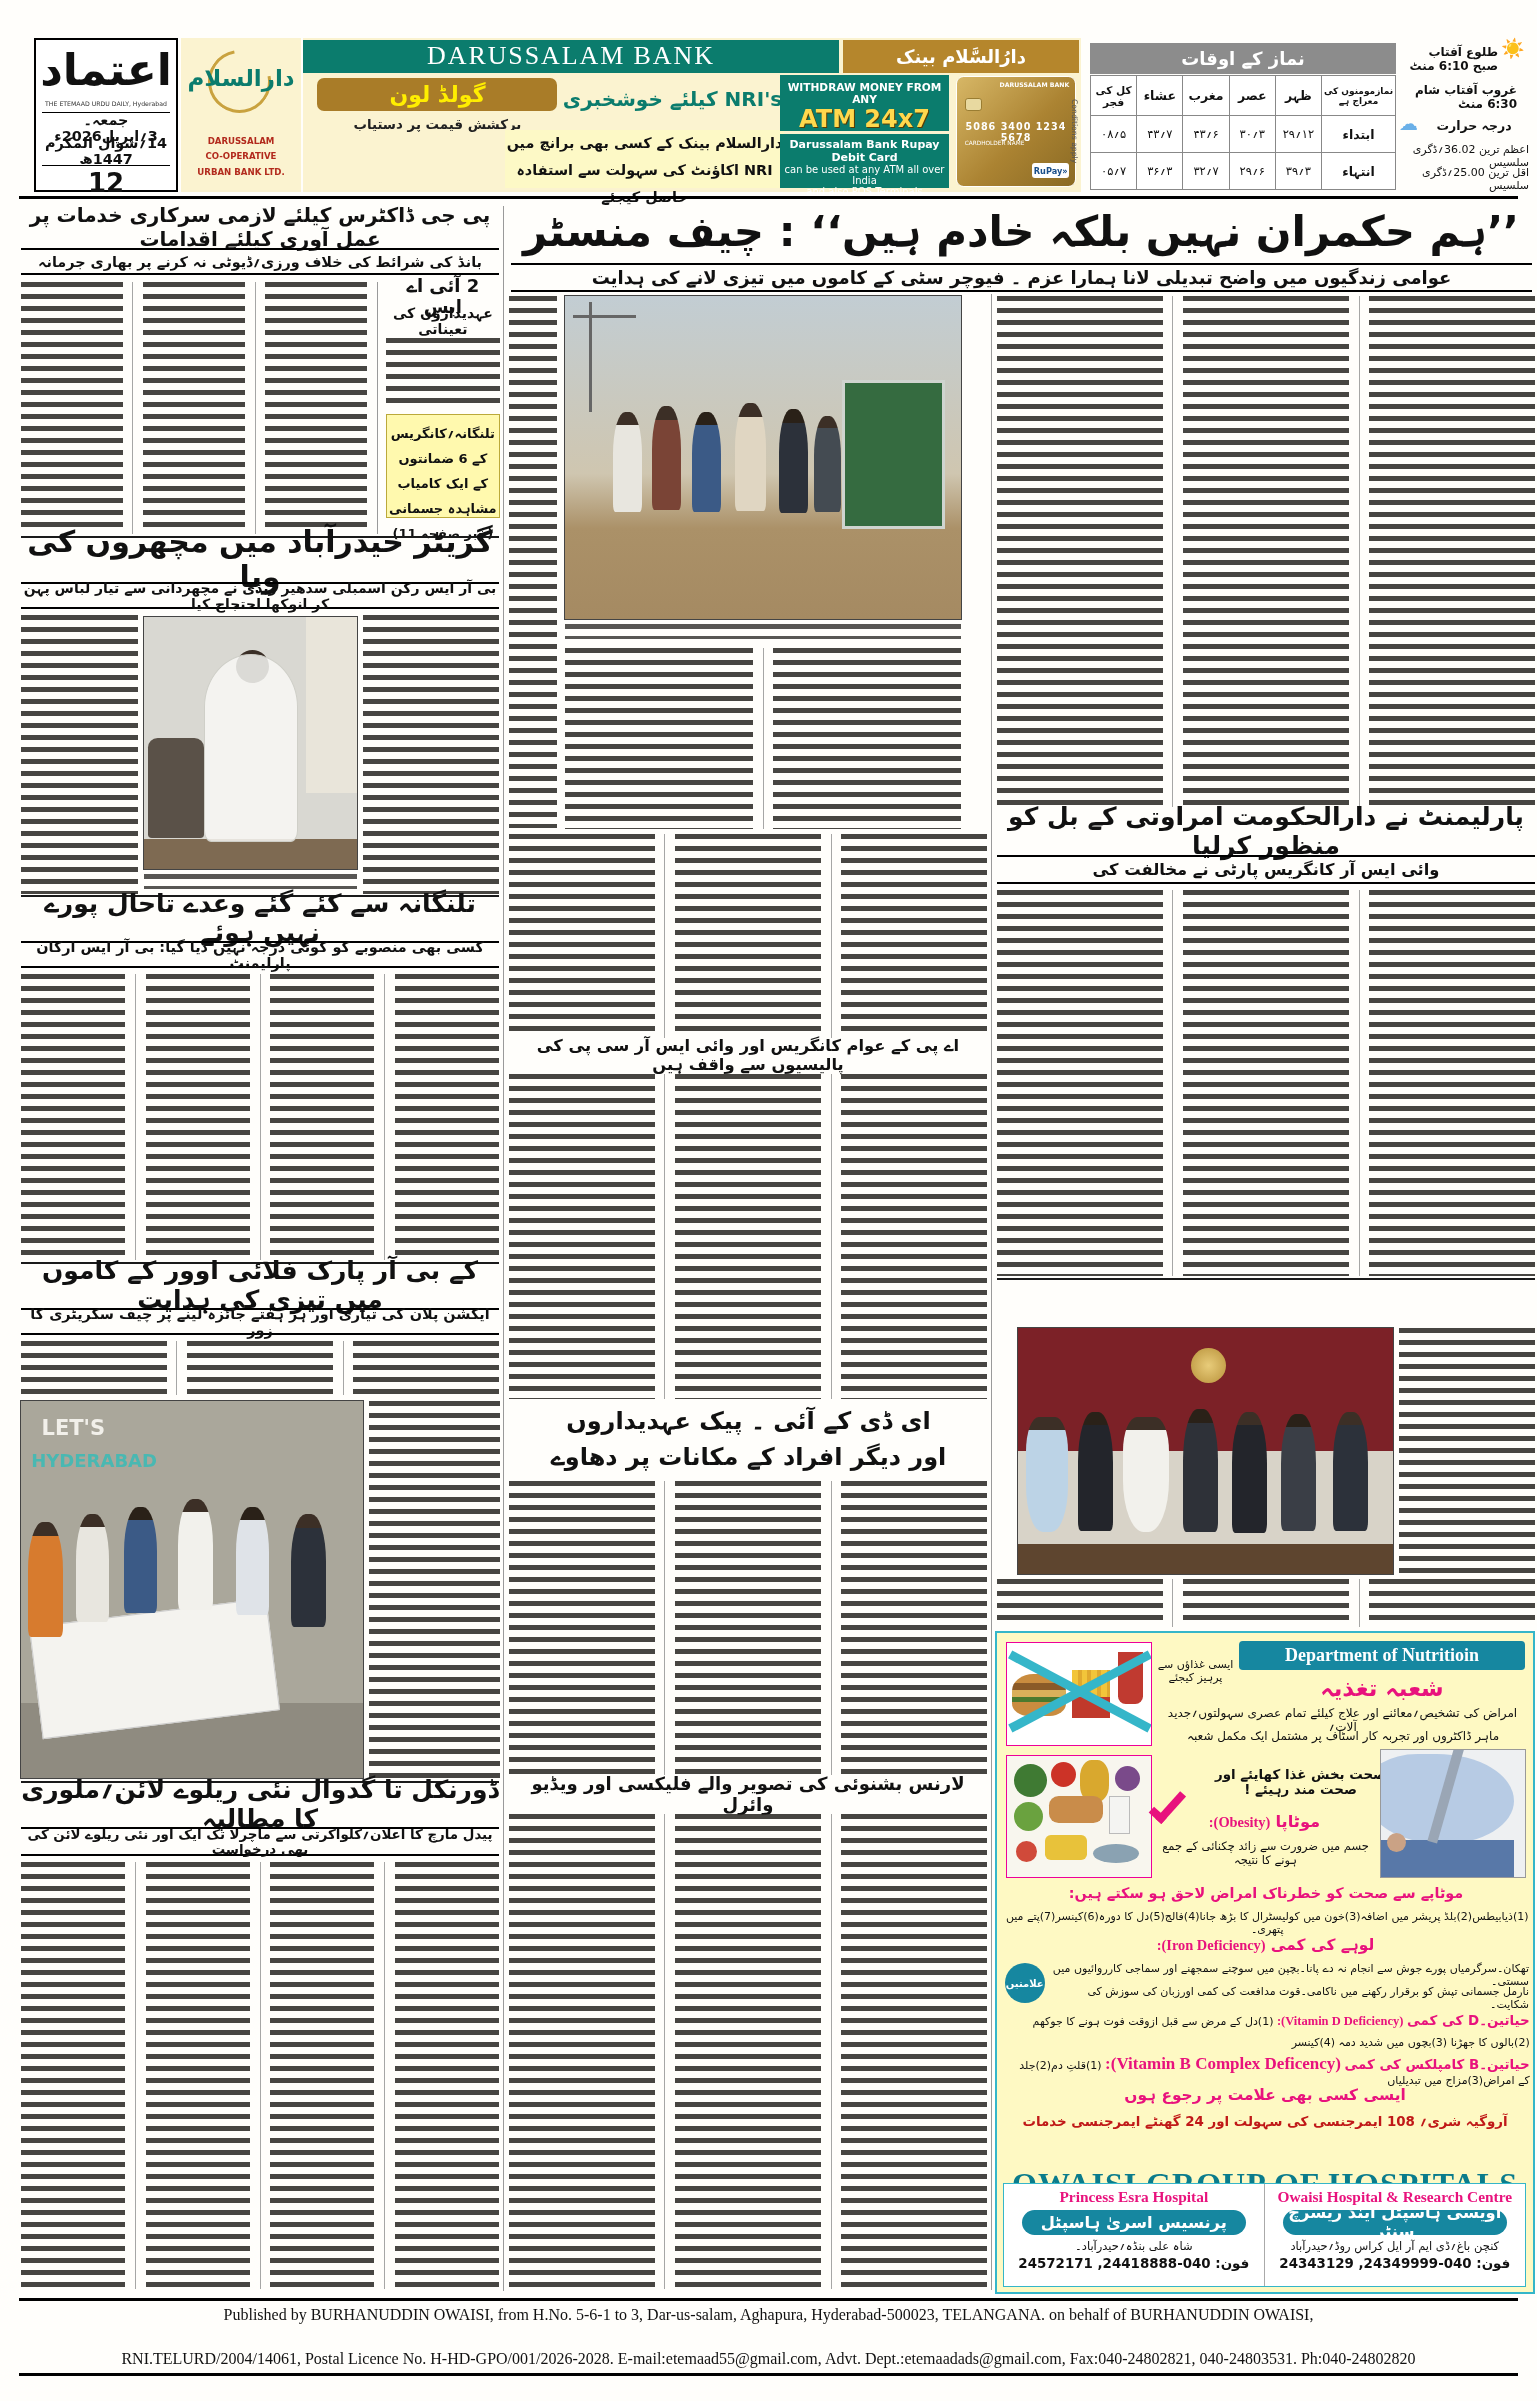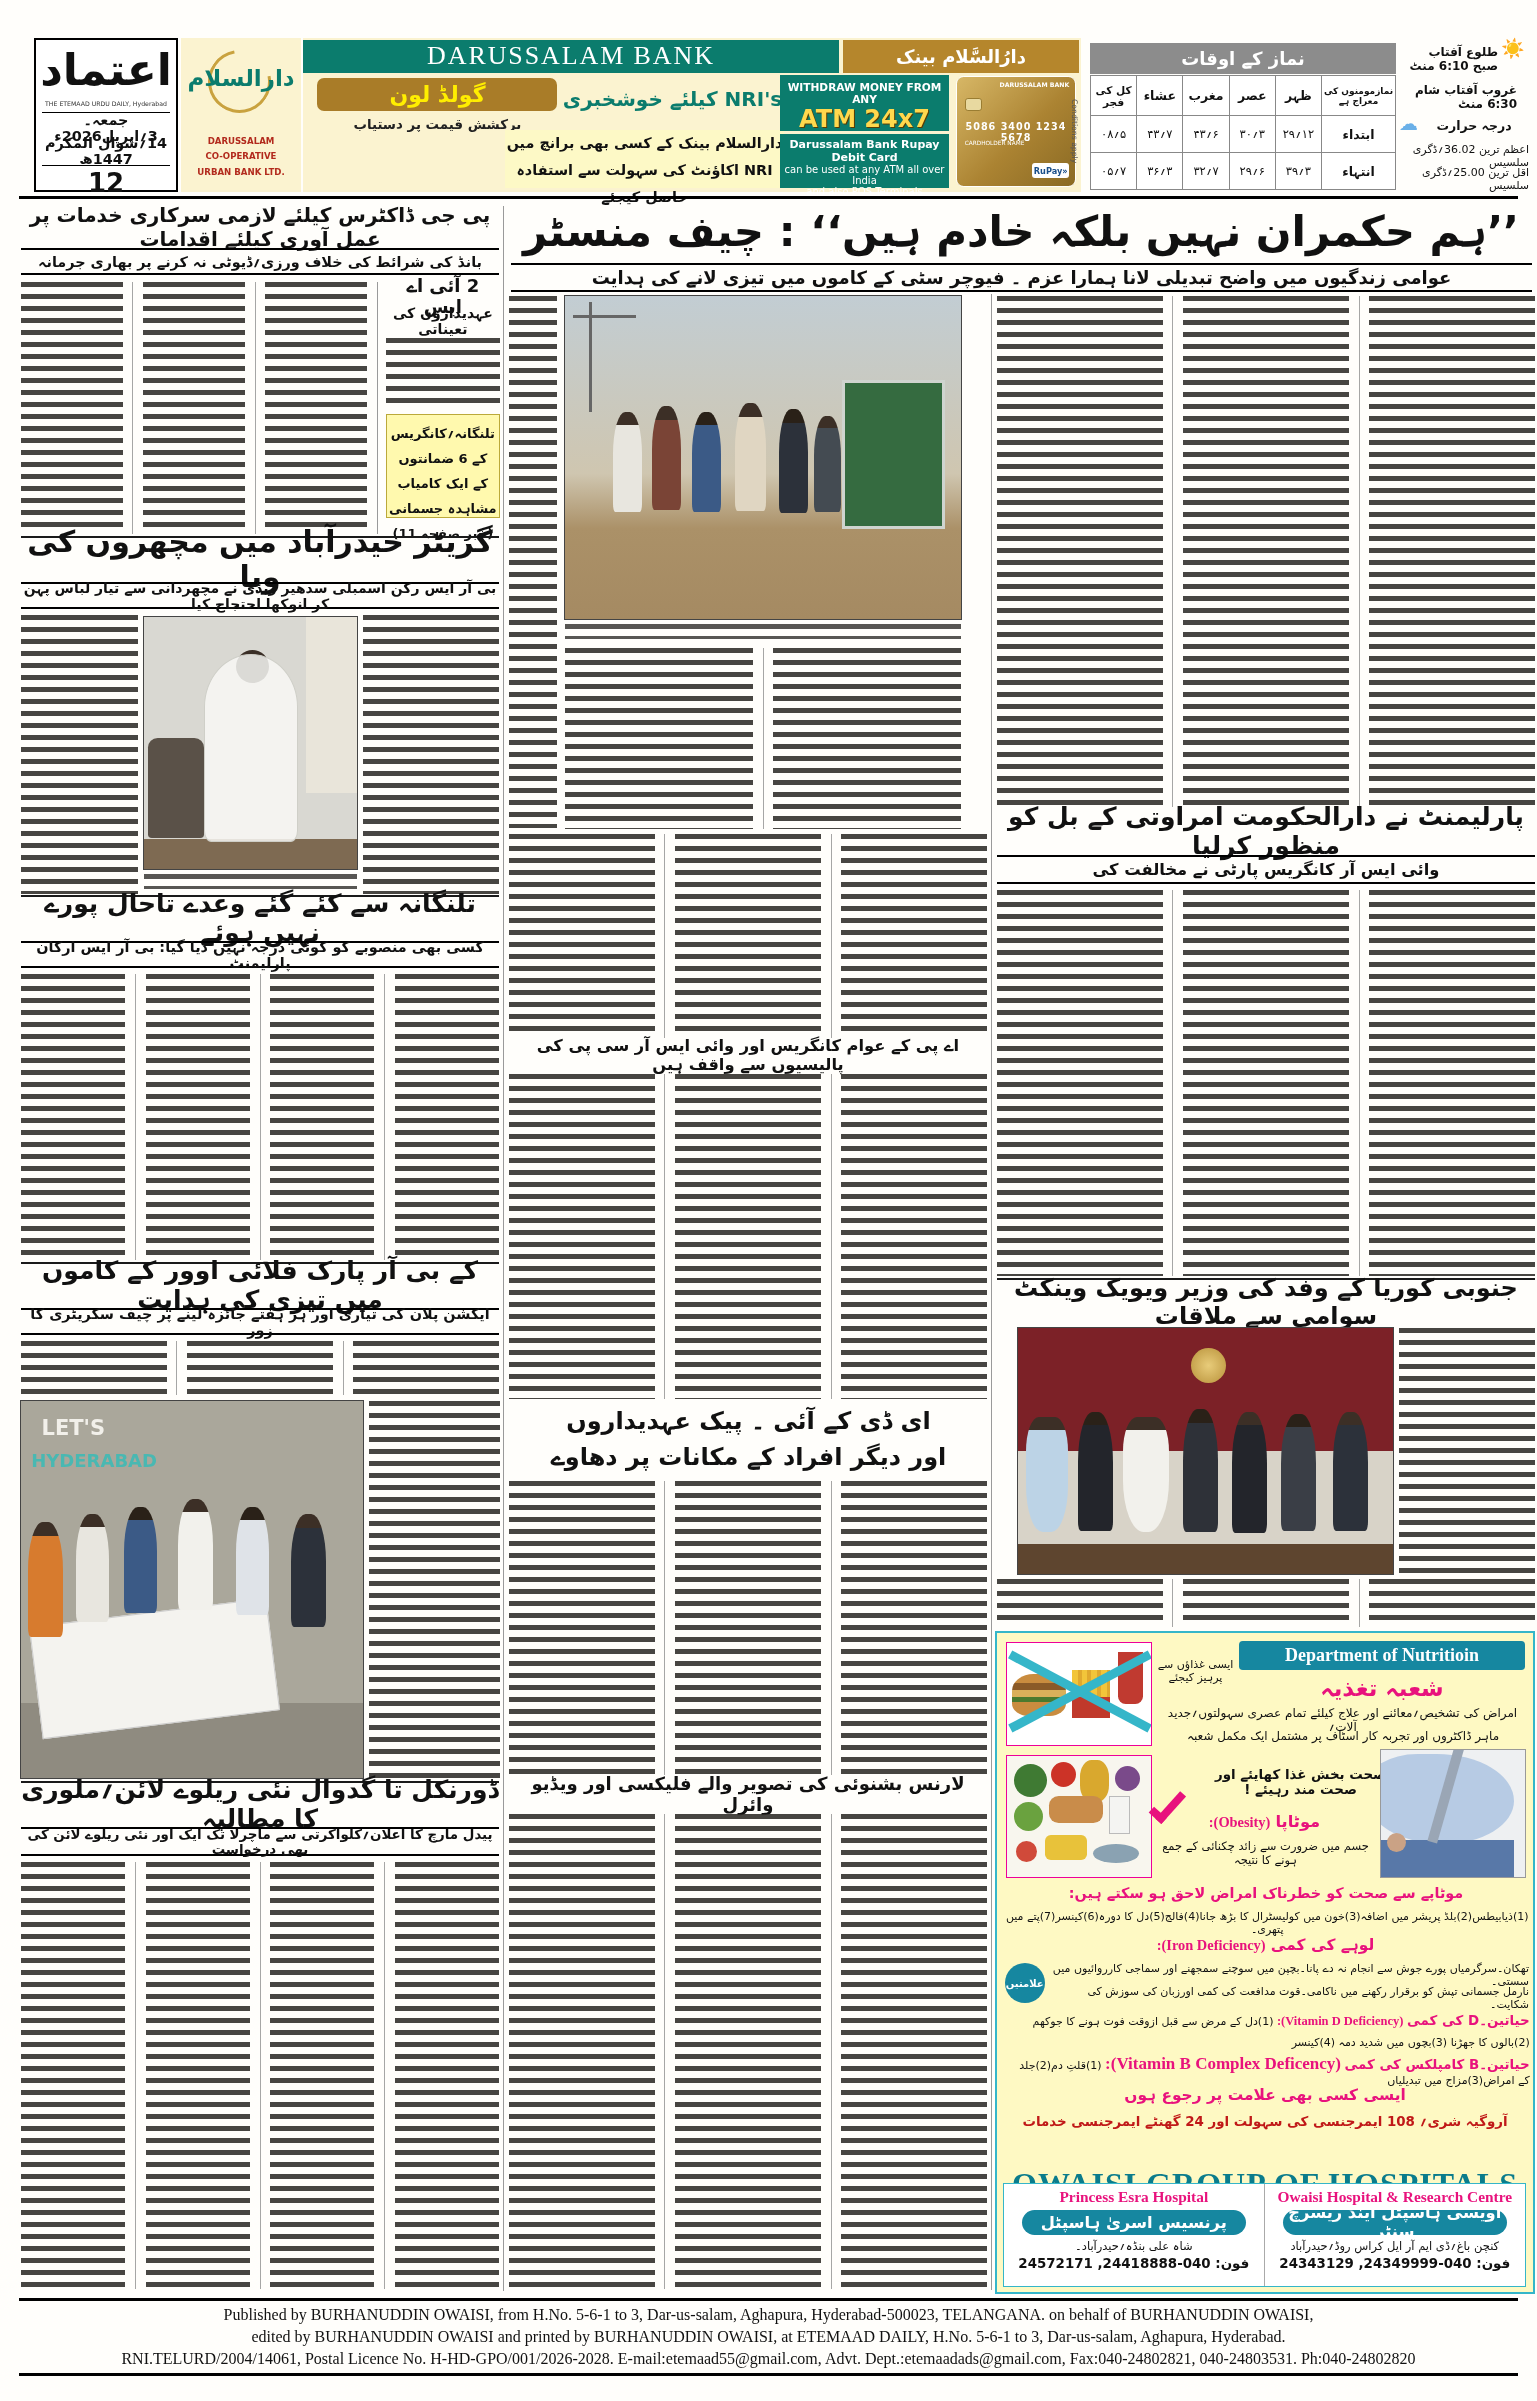--- a/index.html
+++ b/index.html
@@ -270,21 +270,20 @@
 
   <div class="abs ctr b ur" style="left:997px;top:811px;width:538px;height:40px;font-size:25px;">پارلیمنٹ نے دارالحکومت امراوتی کے بل کو منظور کرلیا</div>
   <div class="abs subbar ur" style="left:997px;top:855px;width:538px;height:29px;font-size:16.3px;">وائی ایس آر کانگریس پارٹی نے مخالفت کی</div>
   <div class="abs cols" style="left:997px;top:890px;width:538px;height:386px;">
     <div class="g"></div>
     <div class="g"></div>
     <div class="g"></div>
   </div>
 
   <div class="abs sep" style="left:997px;top:1278px;width:538px;"></div>
-  <div class="abs ctr b ur" style="left:997px;top:1282px;width:538px;height:40px;font-size:24px;">جنوبی کوریا کے وفد کی وزیر ویویک وینکٹ سوامی سے ملاقات</div>
   <div class="photo" style="left:1018px;top:1328px;width:375px;height:246px;background:#d8d3c8;">
     <div class="abs" style="left:0;top:0;width:100%;height:50%;background:#7c2127;"></div>
     <div class="abs" style="left:46%;top:8%;width:35px;height:35px;border-radius:50%;background:radial-gradient(circle,#e8cc7a,#b8913a);"></div>
     <div class="abs" style="left:0;bottom:0;width:100%;height:12%;background:#5e452f;"></div>
     <div class="fig" style="left:2%;top:36%;width:42px;height:115px;background:linear-gradient(#3c2f26 0 11%,#bcd3e6 11%);border-radius:30% 30% 40% 40%;"></div>
     <div class="fig" style="left:16%;top:34%;width:35px;height:119px;background:linear-gradient(#2a2118 0 11%,#23252b 11%);"></div>
     <div class="fig" style="left:28%;top:36%;width:46px;height:115px;background:linear-gradient(#3c2f26 0 11%,#f2f1ec 11%);border-radius:30% 30% 45% 45%;"></div>
     <div class="fig" style="left:44%;top:33%;width:35px;height:123px;background:linear-gradient(#2a2118 0 11%,#2e3138 11%);"></div>
     <div class="fig" style="left:57%;top:34%;width:35px;height:121px;background:linear-gradient(#3c2f26 0 11%,#23252b 11%);"></div>
     <div class="fig" style="left:70%;top:35%;width:35px;height:117px;background:linear-gradient(#2a2118 0 11%,#3a3e46 11%);"></div>
@@ -382,18 +381,17 @@
         <div class="b pink serif" style="font-size:15.4px;margin-top:3.8px;">Owaisi Hospital &amp; Research Centre</div>
         <div class="pill ur" style="width:86%;height:25px;margin:3.8px auto 0;font-size:16.3px;">اویسی ہاسپٹل اینڈ ریسرچ سنٹر</div>
         <div class="ur" style="font-size:11.5px;margin-top:4.8px;">کنچن باغ؍ڈی ایم آر ایل کراس روڈ؍حیدرآباد</div>
         <div class="b ur" style="font-size:13.4px;margin-top:2.9px;">فون: 040-24349999, 24343129</div>
       </div>
     </div>
   </div>
 
   <div class="abs" style="left:19px;top:2298px;width:1499px;height:2.9px;background:#000;"></div>
   <div class="abs ctr serif" style="left:19px;top:2304px;width:1499px;height:21px;font-size:16px;">Published by BURHANUDDIN OWAISI, from H.No. 5-6-1 to 3, Dar-us-salam, Aghapura, Hyderabad-500023, TELANGANA. on behalf of BURHANUDDIN OWAISI,</div>
-  <div class="abs ctr serif" style="left:19px;top:2326px;width:1499px;height:21px;font-size:16px;">edited by BURHANUDDIN OWAISI and printed by BURHANUDDIN OWAISI, at ETEMAAD DAILY, H.No. 5-6-1 to 3, Dar-us-salam, Aghapura, Hyderabad.</div>
   <div class="abs ctr serif" style="left:19px;top:2348px;width:1499px;height:21px;font-size:16px;">RNI.TELURD/2004/14061, Postal Licence No. H-HD-GPO/001/2026-2028. E-mail:etemaad55@gmail.com, Advt. Dept.:etemaadads@gmail.com, Fax:040-24802821, 040-24803531. Ph:040-24802820</div>
   <div class="abs" style="left:19px;top:2373px;width:1499px;height:2.9px;background:#000;"></div>
 
 </div>
 
 
 </body></html>

